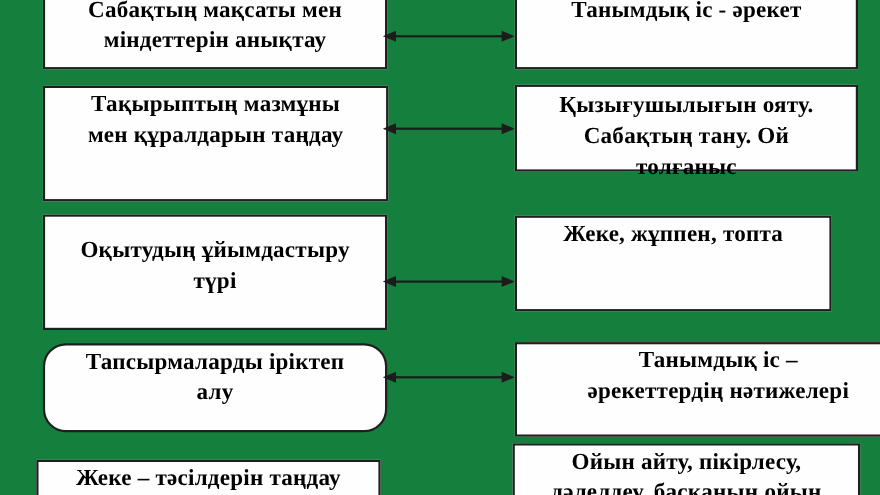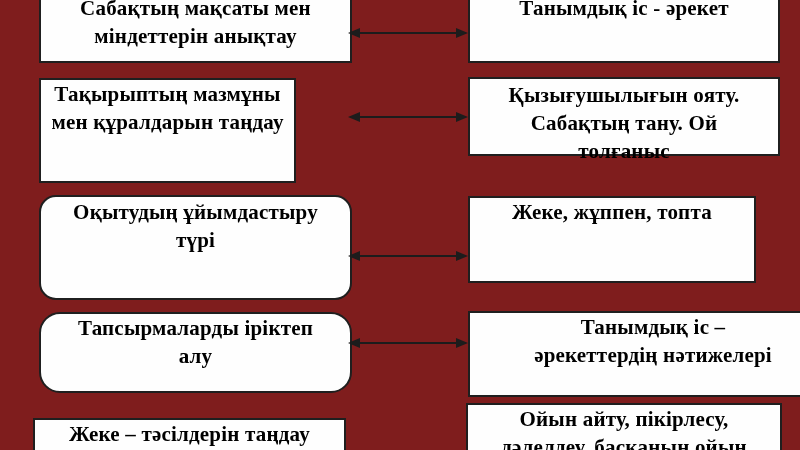--- a/index.html
+++ b/index.html
@@ -5,41 +5,41 @@
   html, body {
     margin: 0;
     padding: 0;
     background: #ffffff;
   }
   .stage {
     position: relative;
     width: 800px;
     height: 450px;
     overflow: hidden;
-    background: #7f1d1d;
+    background: #15803d;
     font-family: "Liberation Serif", "DejaVu Serif", serif;
     color: #000000;
   }
   .box {
     position: absolute;
     box-sizing: border-box;
     border: 2px solid #1f1f1f;
     background: #fefefe;
     text-align: center;
     font-size: 21px;
     font-weight: bold;
     line-height: 28px;
     letter-spacing: 0.2px;
   }
   .box .ln { display: block; }
 
   
   .b1l { left: 39px;  top: -28px; width: 313px; height: 91px;  padding-top: 20px; }
-  .b2l { left: 39px;  top: 78px;  width: 257px; height: 105px; padding-top: 0; }
-  .b3l { left: 39px;  top: 195px; width: 313px; height: 105px; padding-top: 1px; border-radius: 17px; }
+  .b2l { left: 39px;  top: 78px;  width: 314px; height: 105px; padding-top: 0; }
+  .b3l { left: 39px;  top: 195px; width: 313px; height: 105px; padding-top: 16px; }
   .b4l { left: 39px;  top: 312px; width: 313px; height: 81px;  padding-top: 0; border-radius: 21px; }
   .b5l { left: 33px;  top: 418px; width: 313px; height: 60px;  padding-top: 0; }
 
   
   .b1r { left: 468px; top: -28px; width: 312px; height: 91px;  padding-top: 20px; }
   .b2r { left: 468px; top: 77px;  width: 312px; height: 79px; padding-top: 2px; }
   .b3r { left: 468px; top: 196px; width: 288px; height: 87px;  padding-top: 0; }
   .b4r { left: 468px; top: 311px; width: 370px; height: 86px;  padding-top: 0; }
   .b5r { left: 466px; top: 403px; width: 316px; height: 75px;  padding-top: 0; }
 

